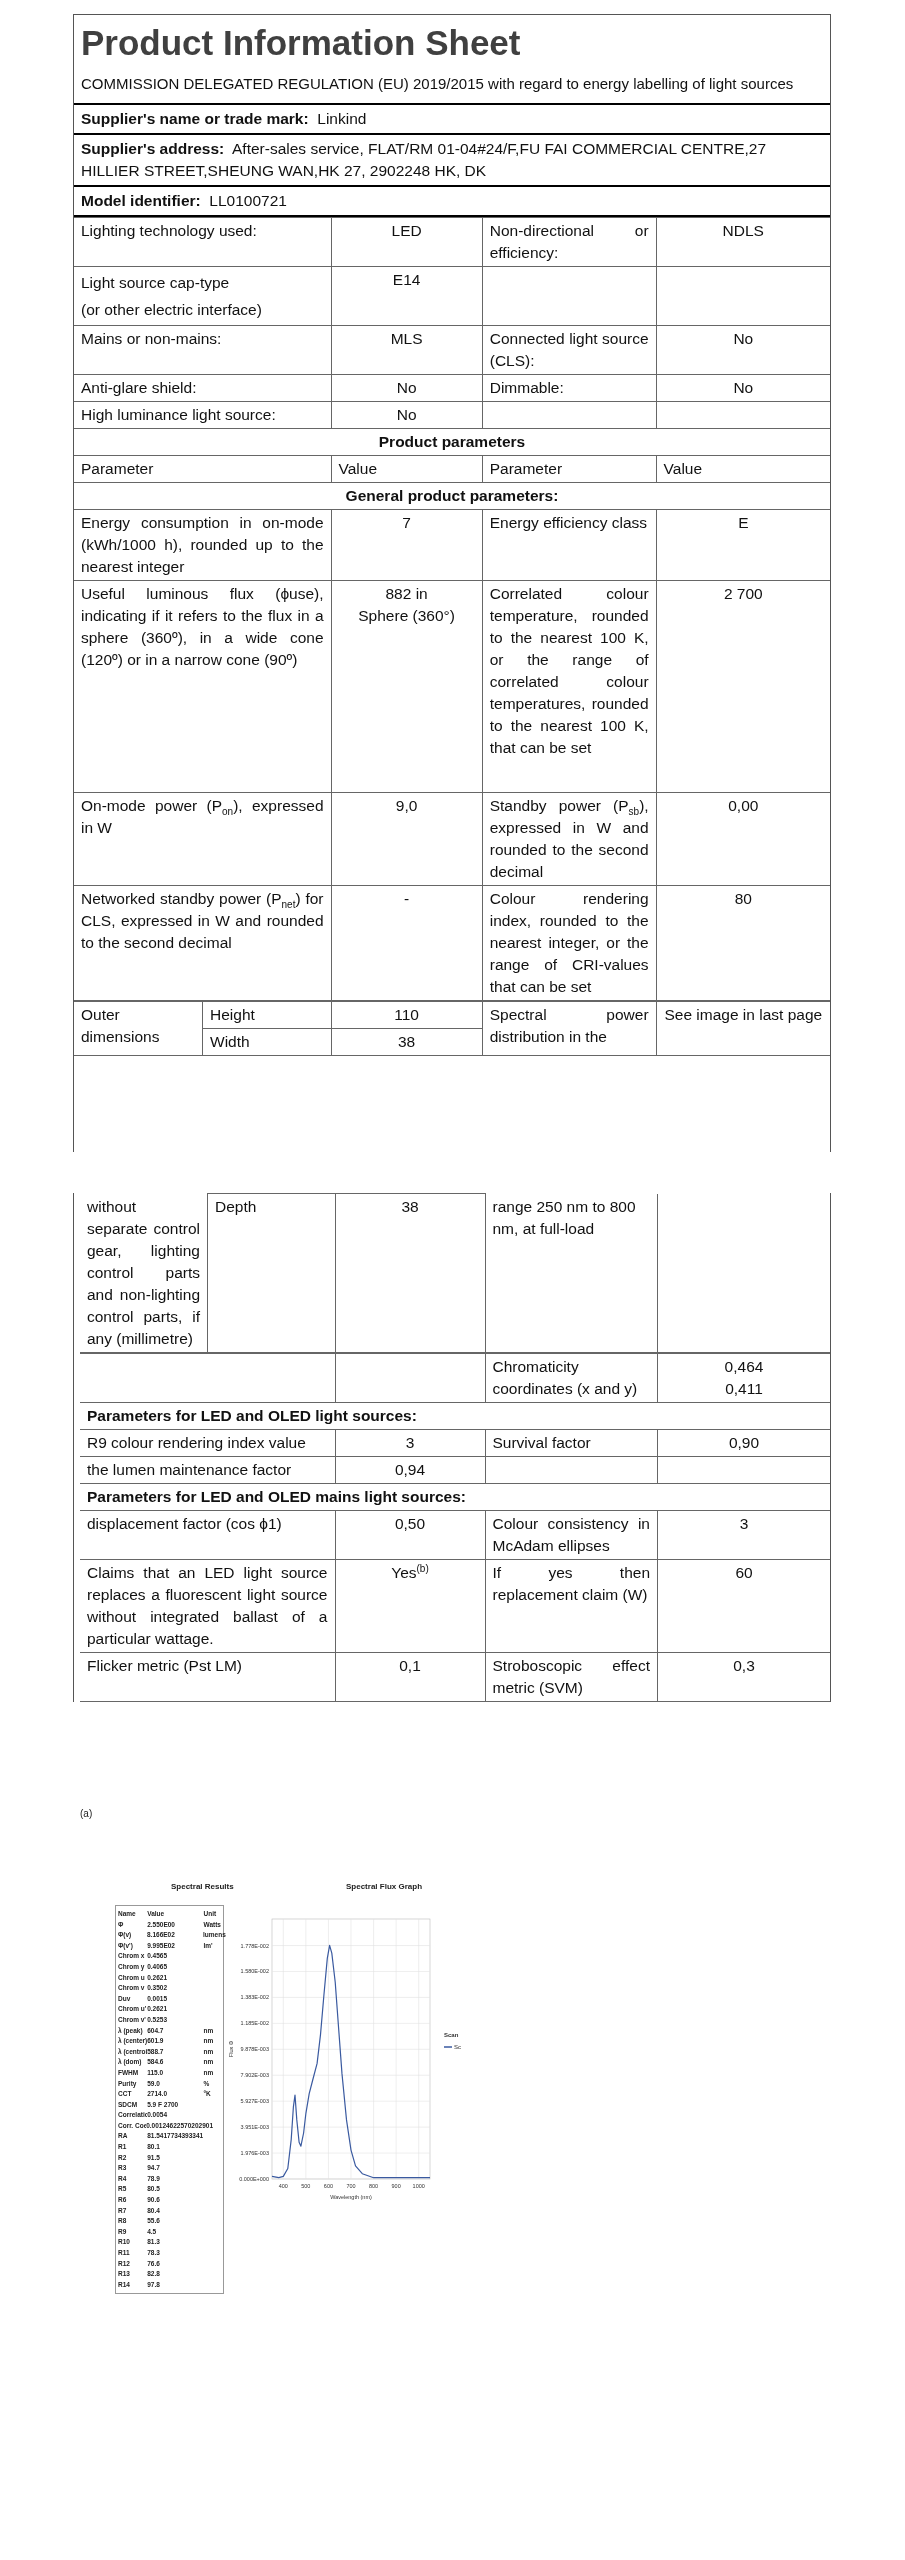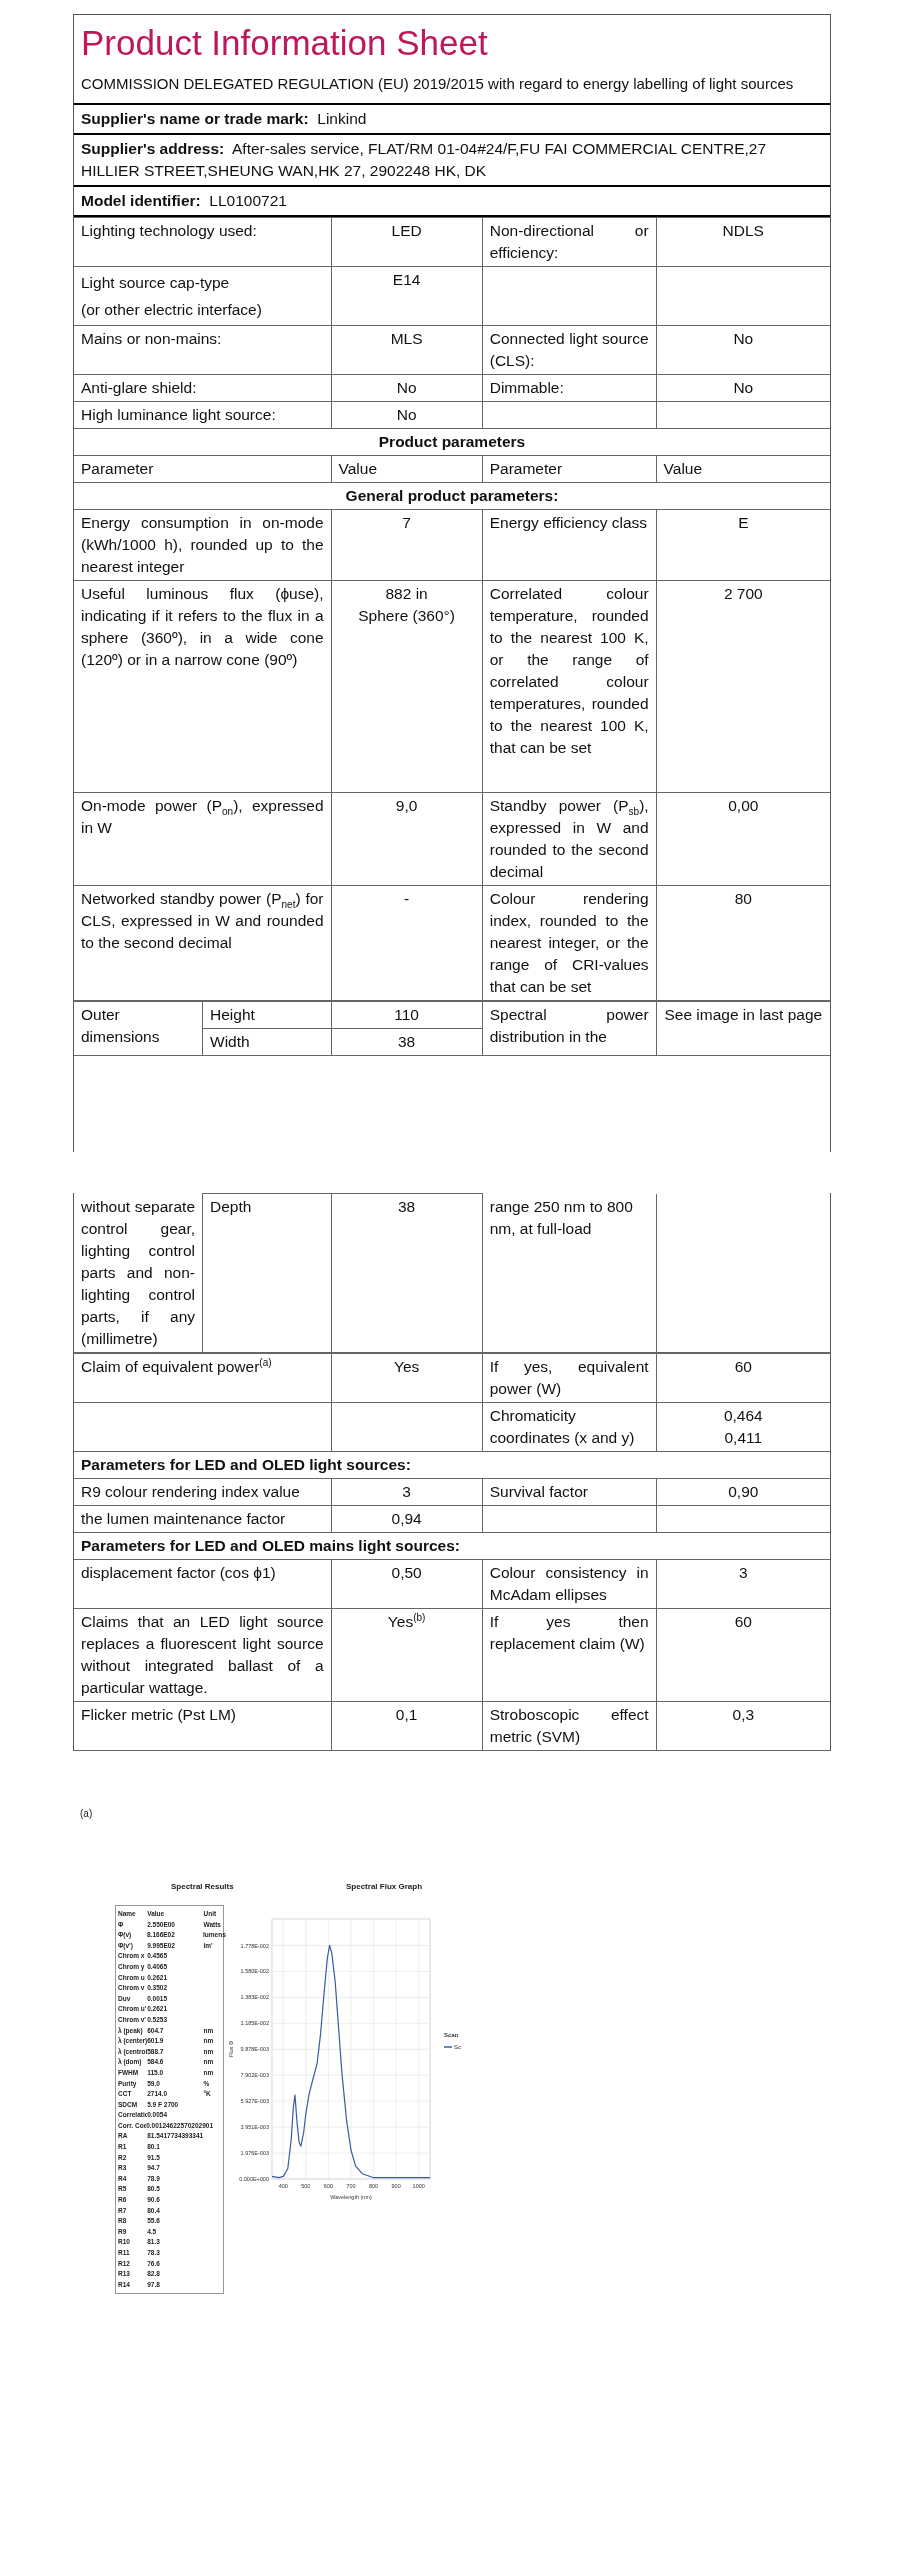--- a/index.html
+++ b/index.html
@@ -1,24 +1,24 @@
 <!DOCTYPE html>
 <html><head>
 <meta charset="utf-8">
 <style>
   * { box-sizing: border-box; margin: 0; padding: 0; }
   html, body { width: 905px; height: 2560px; background: #ffffff; overflow: hidden; }
   body { position: relative; font-family: "Liberation Sans", sans-serif; color: #111; }
 
   .sheet { position: absolute; left: 73px; width: 758px; border: 1px solid #555; border-bottom: none; }
   .sheet-a { top: 14px; height: 1138px; overflow: hidden; }
-  .sheet-b { top: 1193px; border-top: none; }
+  .sheet-b { top: 1193px; border-top: none; padding-left: 6px; }
 
   .row { border-bottom: 2px solid #000000; font-size: 15.5px; line-height: 22px; padding: 3px 7px; }
-  .title { color: #be185d; font-size: 35px; font-weight: normal; line-height: 44px; padding: 6px 7px 4px; }
+  .title { color: #404040; font-size: 35px; font-weight: bold; line-height: 44px; padding: 6px 7px 4px; }
   .sub { padding: 4px 7px 8px; font-size: 15px; line-height: 22px; }
   .bold { font-weight: bold; }
 
   table { width: 100%; border-collapse: collapse; table-layout: fixed; font-size: 15.5px; }
   td { border: 1px solid #666; vertical-align: top; padding: 2px 7px; line-height: 22px; }
   td.c { text-align: center; }
   td.j { text-align: justify; }
   td.head { text-align: center; font-weight: bold; }
   td.lhead { font-weight: bold; }
   tr > td:first-child { border-left: none; }
@@ -175,26 +175,20 @@
   </tbody>
     </table>
   <table>
     <colgroup>
         <col style="width:34%">
         <col style="width:20%">
         <col style="width:23%">
         <col style="width:23%">
       </colgroup>
     <tbody>
-        <tr>
-      <td><span>Claim of equivalent power</span><sup>(a)</sup></td>
-      <td class="c">Yes</td>
-      <td class="j">If yes, equivalent power (W)</td>
-      <td class="c">60</td>
-    </tr>
     <tr>
       <td></td>
       <td></td>
       <td>Chromaticity coordinates (x and y)</td>
       <td class="c"><span>0,464</span><br><span>0,411</span></td>
     </tr>
     <tr>
           <td colspan="4" class="lhead">Parameters for LED and OLED light sources:</td>
         </tr>
     <tr>

